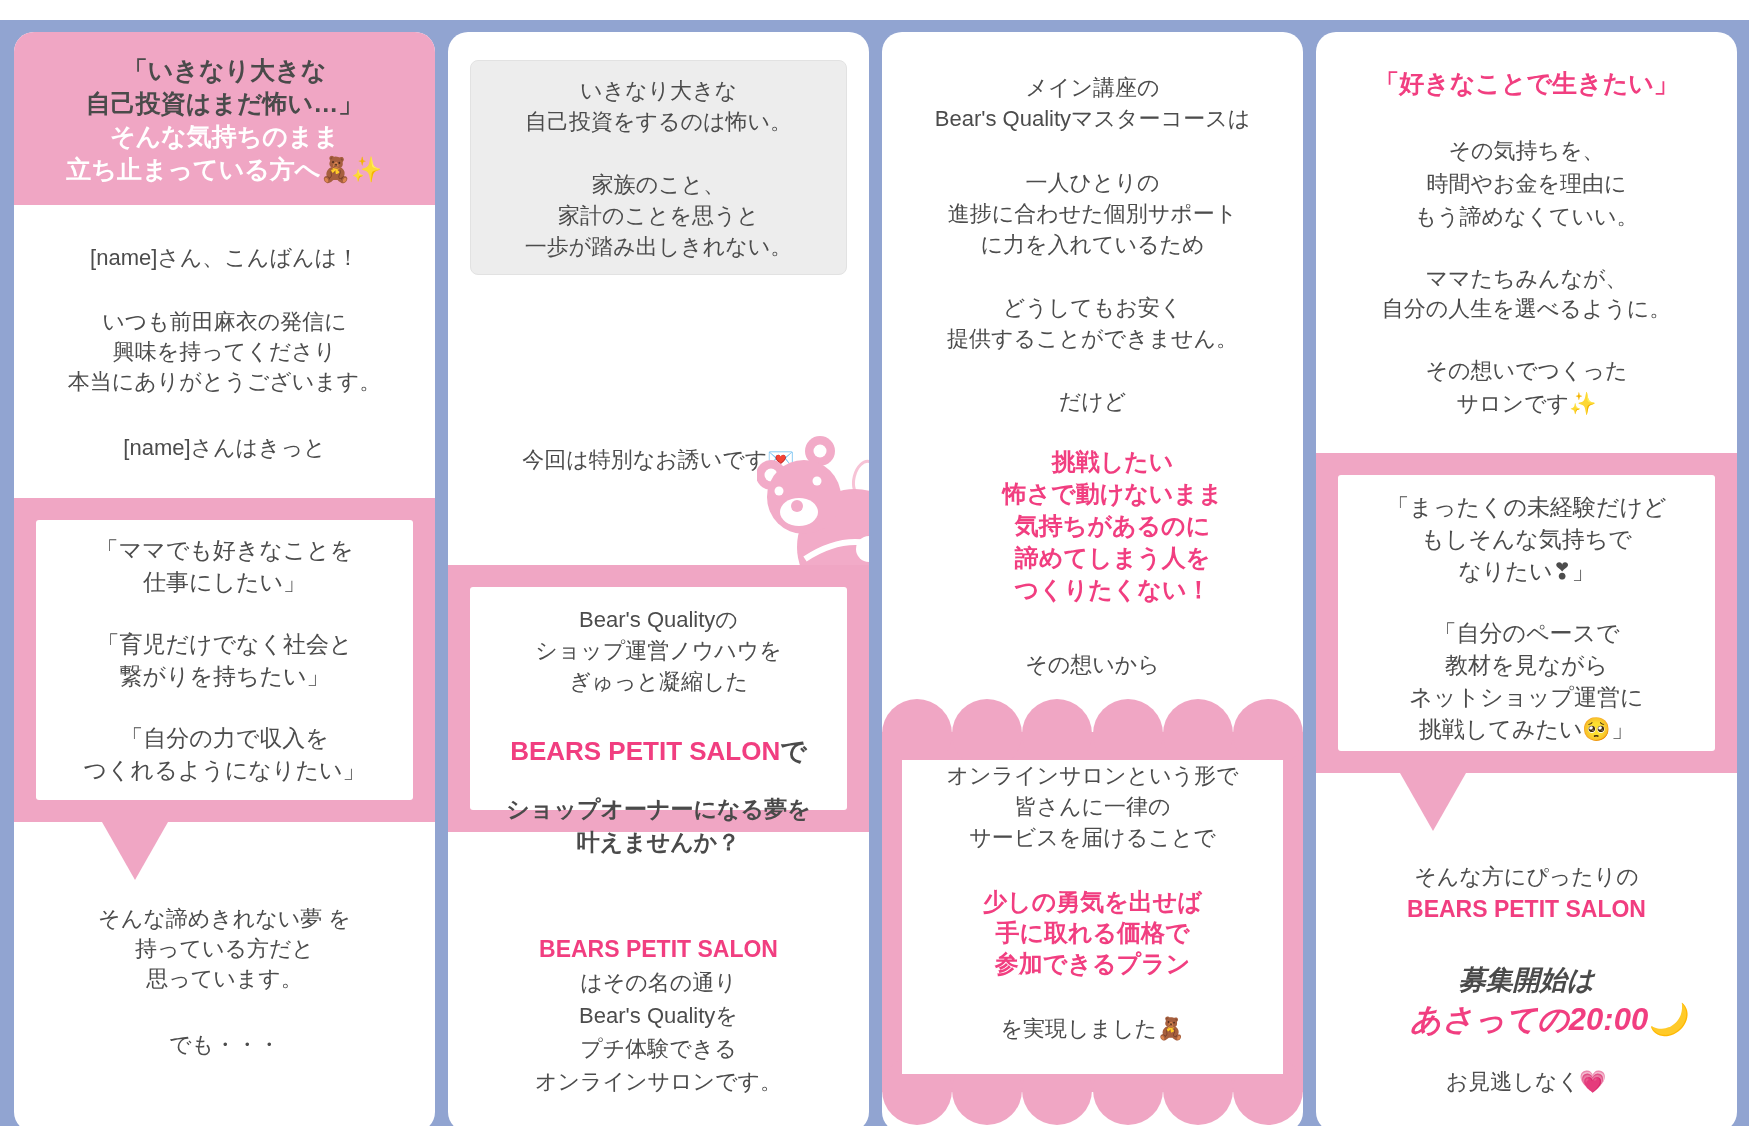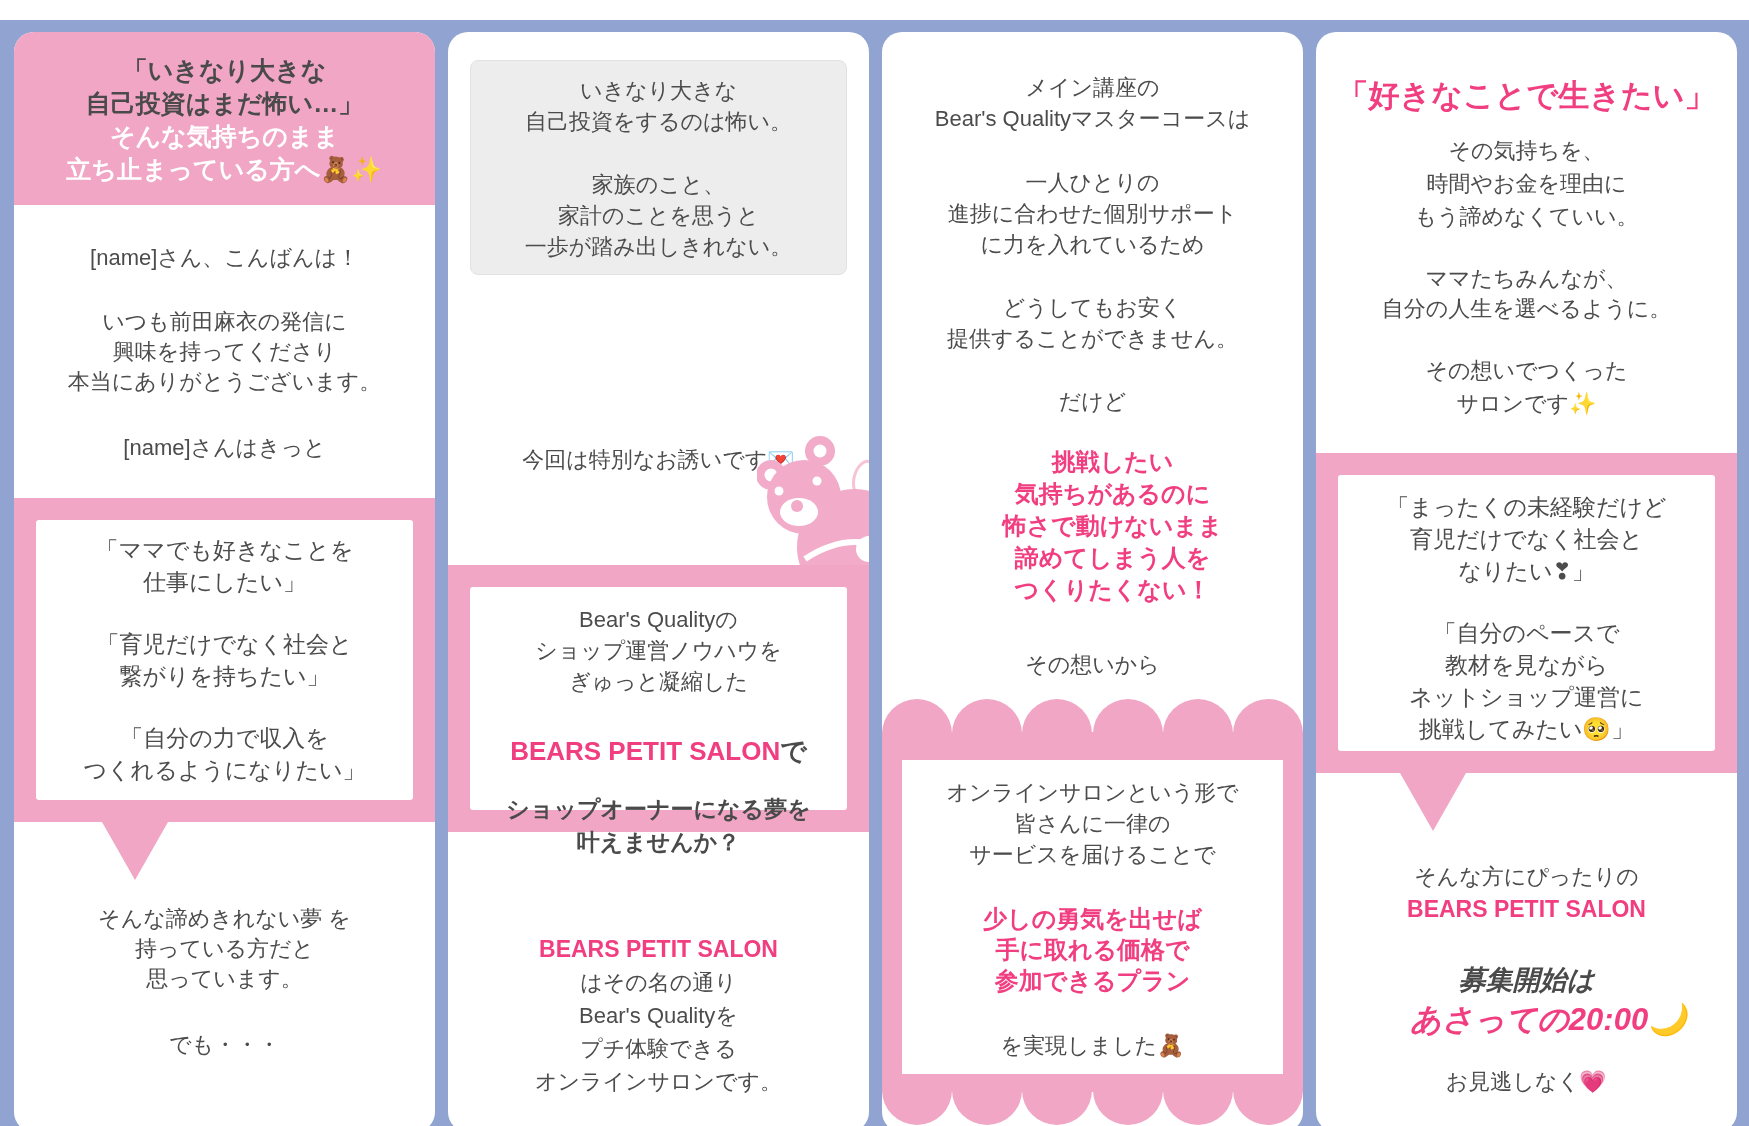--- a/index.html
+++ b/index.html
@@ -34,21 +34,21 @@
 
   .bear{position:absolute;top:403px;right:-18px;width:130px;height:140px;}
 
   
   .scallop-band{position:absolute;left:0;right:0;top:700px;height:360px;background:#f0a6c4;}
   .scallops{position:absolute;left:0;right:0;display:flex;justify-content:space-between;}
   .scallops.top{top:-33px;}
   .scallops.bottom{bottom:-33px;}
   .scallop{width:70px;height:70px;border-radius:50%;background:#f0a6c4;}
   .scallop-inner{position:absolute;left:20px;right:20px;top:28px;bottom:18px;background:#ffffff;
-                 text-align:center;color:#4c4c4c;font-size:22px;line-height:31px;padding-top:17px;box-sizing:border-box;}
+                 text-align:center;color:#4c4c4c;font-size:22px;line-height:31px;box-sizing:border-box;}
 
   .det{font-size:24px;line-height:32px;padding-left:40px;}
   .offer-salon{margin-top:36px;font-size:26px;line-height:36px;}
   .offer-dream{margin-top:24px;font-size:23px;line-height:33px;font-weight:bold;}
   .about-name{font-size:23px;line-height:34px;}
   .recruit-label{font-size:27px;line-height:36px;font-weight:bold;font-style:italic;color:#4a4a4a;}
   .recruit-time{font-size:31px;line-height:44px;font-weight:bold;font-style:italic;color:#f13e80;
                 text-decoration-thickness:3px;padding-left:44px;}
 </style>
 </head>
@@ -170,22 +170,22 @@
       <span class="ln">に力を入れているため</span>
     </div>
     <div class="blk" style="top:260px">
       <span class="ln">どうしてもお安く</span>
       <span class="ln">提供することができません。</span>
     </div>
     <div class="blk" style="top:354px">だけど</div>
 
     <div class="blk det pink" style="top:414px">
       <span class="ln">挑戦したい</span>
+      <span class="ln">怖さで動けないまま</span>
       <span class="ln">気持ちがあるのに</span>
-      <span class="ln">怖さで動けないまま</span>
       <span class="ln">諦めてしまう人を</span>
       <span class="ln">つくりたくない！</span>
     </div>
 
     <div class="blk" style="top:617px">その想いから</div>
 
     <div class="scallop-band">
       <div class="scallops top">
         <div class="scallop"></div>
           <div class="scallop"></div>
@@ -212,21 +212,21 @@
           <span class="ln">少しの勇気を出せば</span>
           <span class="ln">手に取れる価格で</span>
           <span class="ln">参加できるプラン</span>
         </div>
         <div style="margin-top:34px">を実現しました🧸</div>
       </div>
     </div>
   </section>
 
   <section class="panel" id="p4">
-    <div class="blk pink" style="top:48px;font-size:31px">「好きなことで生きたい」</div>
+    <div class="blk pink" style="top:36px;font-size:25px">「好きなことで生きたい」</div>
 
     <div class="blk" style="top:102px;line-height:33px">
       <span class="ln">その気持ちを、</span>
       <span class="ln">時間やお金を理由に</span>
       <span class="ln">もう諦めなくていい。</span>
     </div>
 
     <div class="blk" style="top:232px;line-height:30px">
       <span class="ln">ママたちみんなが、</span>
       <span class="ln">自分の人生を選べるように。</span>
@@ -234,21 +234,21 @@
 
     <div class="blk" style="top:322px;line-height:33px">
       <span class="ln">その想いでつくった</span>
       <span class="ln">サロンです✨</span>
     </div>
 
     <div class="band" style="top:421px;height:320px">
       <div class="inner" style="padding-top:16px;font-size:23px;line-height:32px">
         <div>
           <span class="ln">「まったくの未経験だけど</span>
-          <span class="ln">育児だけでなく社会と</span>
+          <span class="ln">もしそんな気持ちで</span>
           <span class="ln">なりたい❣」</span>
         </div>
         <div style="margin-top:30px">
           <span class="ln">「自分のペースで</span>
           <span class="ln">教材を見ながら</span>
           <span class="ln">ネットショップ運営に</span>
           <span class="ln">挑戦してみたい🥺」</span>
         </div>
       </div>
     </div>

